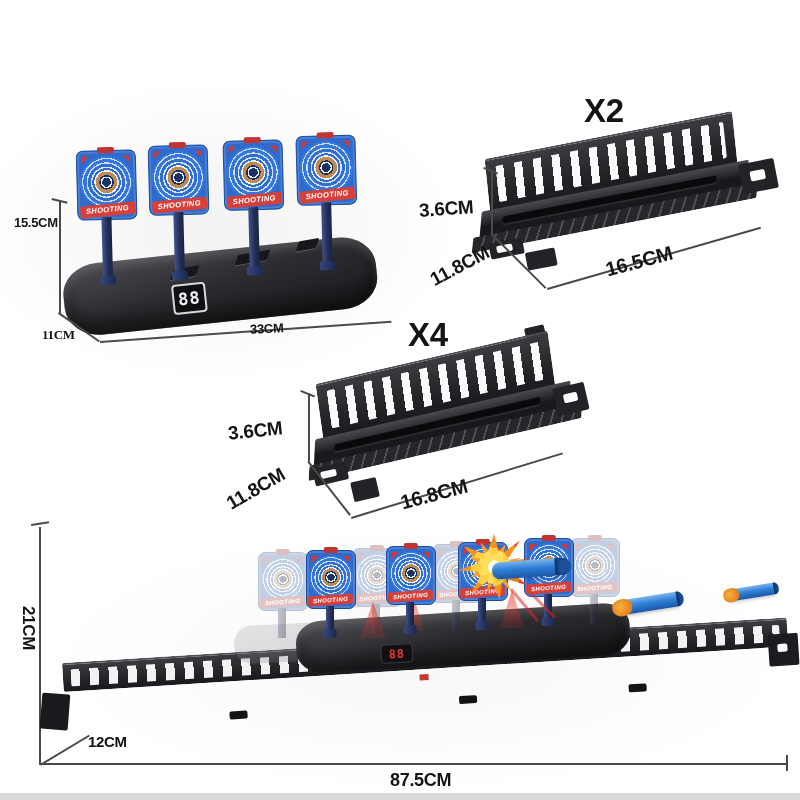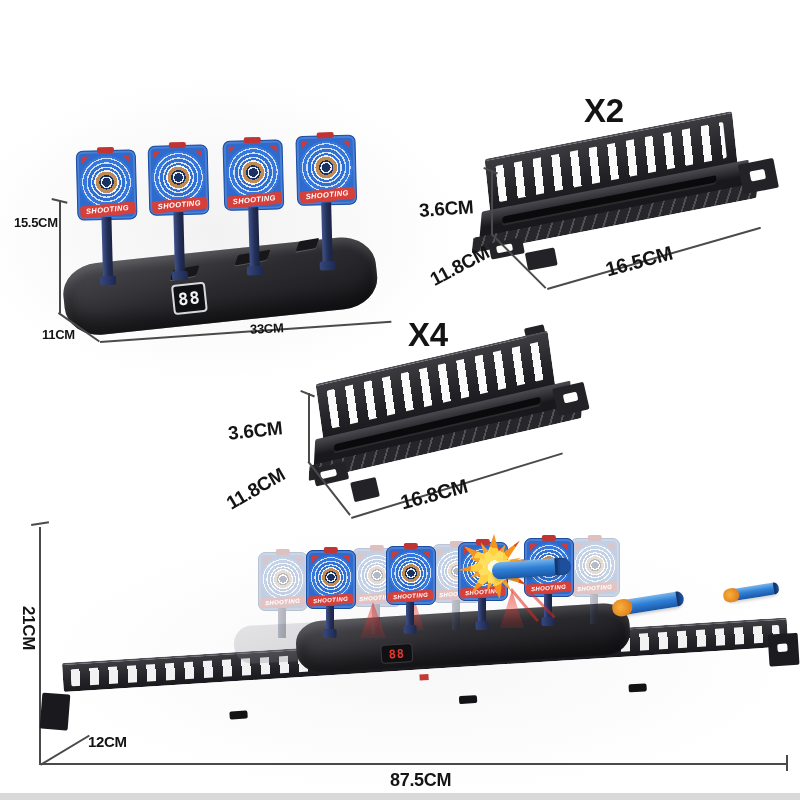--- a/index.html
+++ b/index.html
@@ -118,21 +118,21 @@
       <div class="t-post">
           <span class="t-collar"></span>
         </div>
     </div>
   </div>
 
   <div class="dim" style="left:14px;top:215px;font-size:13px;">15.5CM</div>
   <div class="ln" style="left:52px;top:198px;width:16px;height:2px;transform:rotate(14deg);"></div>
   <div class="ln" style="left:59px;top:200px;width:2px;height:113px;"></div>
   <div class="ln" style="left:59px;top:312px;width:50px;height:2px;transform:rotate(35deg);"></div>
-  <div class="dim" style="left:42px;top:327px;font-size:13px;">11CM</div>
+  <div class="dim" style="left:42px;top:327px;font-size:13px;font-family:Liberation Serif, serif;">11CM</div>
   <div class="ln" style="left:100px;top:341px;width:292px;height:2px;transform:rotate(-4deg);"></div>
   <div class="dim" style="left:250px;top:321px;font-size:13px;transform:rotate(-3deg);">33CM</div>
 
   <div class="dim" style="left:584px;top:92px;font-size:33px;font-weight:800;">X2</div>
   <div class="rail" style="left:455px;top:128px;width:330px;height:150px;transform:rotate(-11deg);">
     <div class="r-fence" style="left:38px;top:6px;width:252px;height:54px;transform:skewX(-5deg);">
       <div class="r-slots" style="left:10px;right:10px;top:7px;bottom:11px;"></div>
     </div>
     <div class="r-channel" style="left:24px;top:57px;width:272px;height:26px;transform:skewX(-16deg);">
       <div class="r-groove" style="left:22px;right:32px;top:9px;height:7px;"></div>

